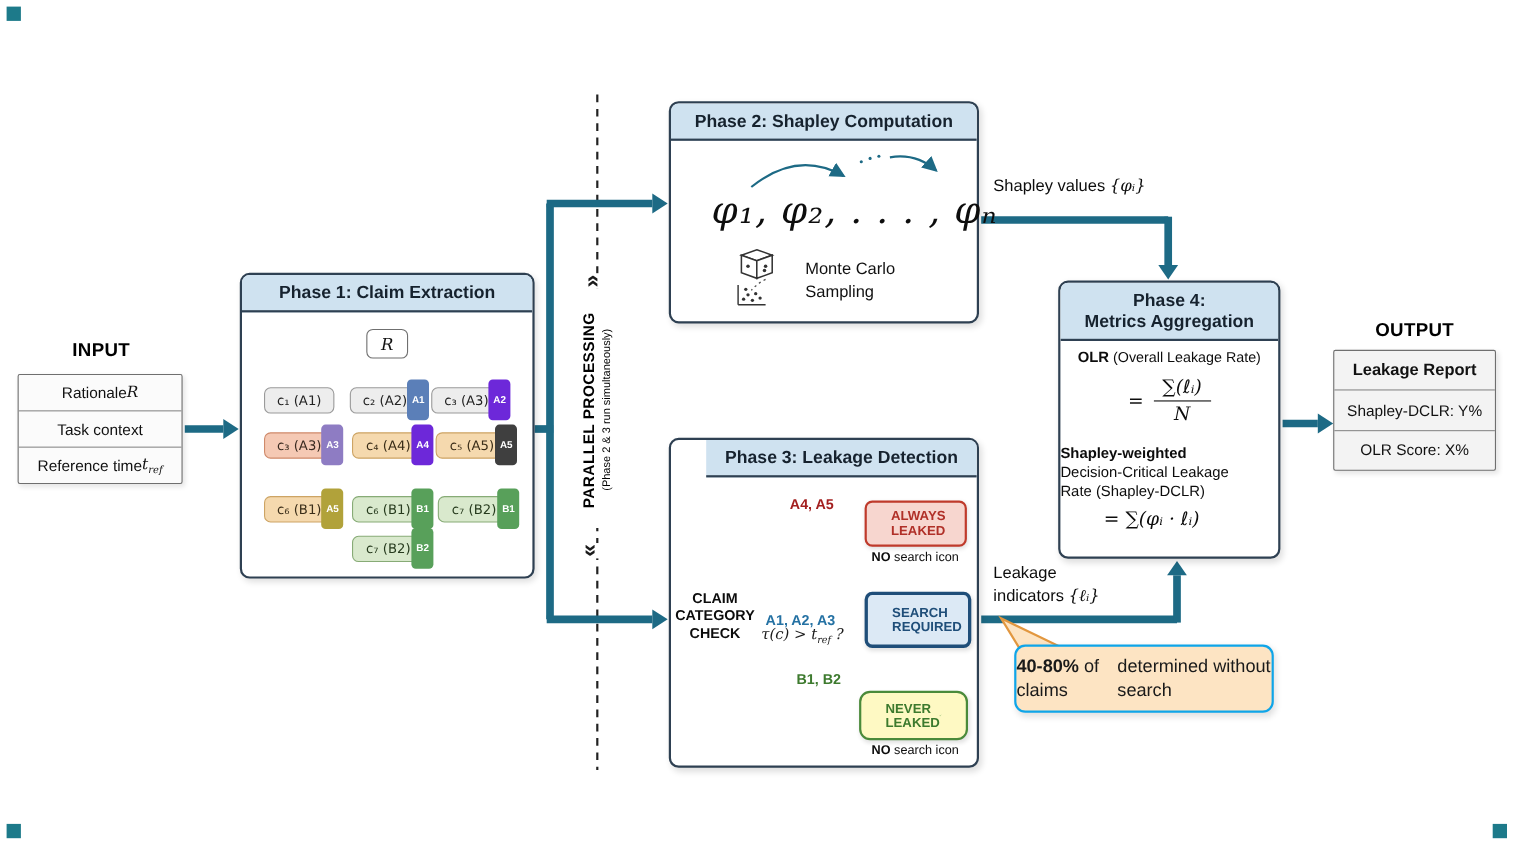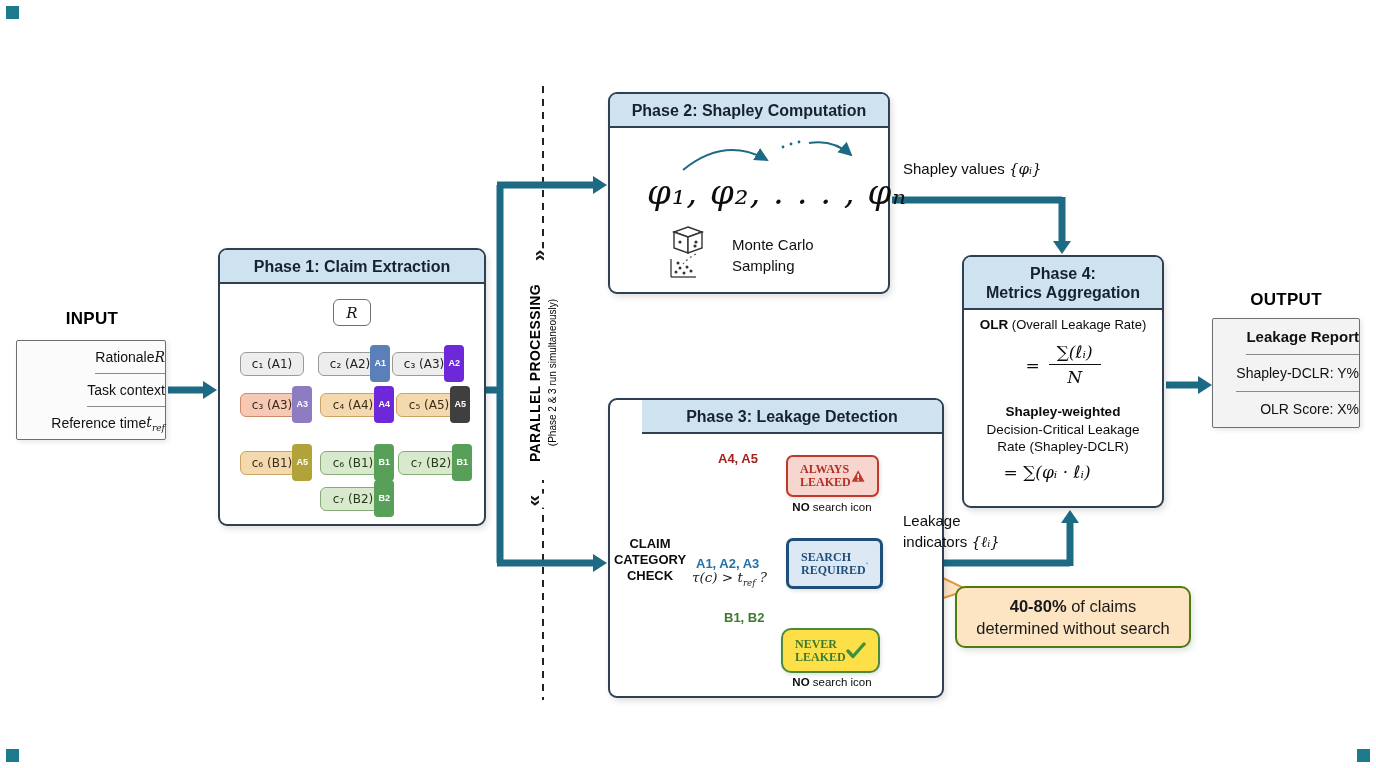--- a/index.html
+++ b/index.html
@@ -5,21 +5,21 @@
   * { margin:0; padding:0; box-sizing:border-box; }
   html,body { background:#fff; }
   #canvas {
     position:relative; width:1376px; height:768px; background:#ffffff;
     font-family:"Liberation Sans", sans-serif; color:#111; overflow:hidden;
   }
   #connector-layer { position:absolute; left:0; top:0; z-index:1; }
   .corner { position:absolute; width:13px; height:13px; background:#1d7a8a; z-index:0; }
 
   .io-label { position:absolute; z-index:2; text-align:center; font-weight:bold; font-size:17px; letter-spacing:.3px; color:#000; }
-  .io-box { position:absolute; z-index:2; background:#fbfbfb; border:1.6px solid #6f6f6f; border-radius:2px; display:flex; flex-direction:column; box-shadow:2px 2px 5px rgba(0,0,0,.10);align-items:flex-end; }
+  .io-box { position:absolute; z-index:2; background:#fbfbfb; border:1.6px solid #6f6f6f; border-radius:2px; display:flex; flex-direction:column; box-shadow:2px 2px 5px rgba(0,0,0,.10); }
   .io-row { flex:1; display:flex; align-items:center; justify-content:center; font-size:14px; border-bottom:1.3px solid #8a8a8a; color:#111; }
   .io-row:last-child { border-bottom:none; }
   .io-row.bold { font-weight:bold; font-size:15px; }
 
   .mvar { font-family:"DejaVu Serif", serif; font-style:italic; }
   .mvar sub { font-size:.65em; }
 
   .phase { position:absolute; z-index:2; background:#fff; border:2px solid #2e4052; border-radius:9px; overflow:hidden; box-shadow:2px 3px 6px rgba(0,0,0,.13); }
   .phase-title { background:#cfe2f0; border-bottom:2px solid #2e4052; text-align:center; font-weight:bold; font-size:16px; color:#16222e; padding:7px 4px 6px 4px; line-height:19px; }
 
@@ -40,37 +40,37 @@
 
   .bigmath { position:absolute; z-index:3; text-align:center; font-family:"DejaVu Serif","DejaVu Sans",serif; font-style:italic; font-size:34px; color:#0d0d0d; letter-spacing:1px; }
   .mc-text { position:absolute; z-index:3; font-size:15px; line-height:21px; color:#111; }
   .icon-abs { position:absolute; z-index:3; }
 
   .check-text { position:absolute; z-index:3; font-weight:bold; font-size:13px; line-height:16px; text-align:center; color:#0c0c0c; }
   .branch-label { position:absolute; z-index:3; font-size:13px; font-weight:bold; }
   .lbl-red{color:#a32020}.lbl-blue{color:#2471a3}.lbl-green{color:#3d7a2e}
   .cond-label { position:absolute; z-index:3; font-size:13.5px; color:#1a1a1a; font-weight:normal; }
 
-  .cat-box { position:absolute; z-index:3; border-radius:7px; display:flex; align-items:center; justify-content:space-between; padding:0 12px; font-weight:800; font-size:12px; line-height:13px; box-shadow:1px 2px 4px rgba(0,0,0,.12);font-family:Liberation Serif, serif; }
+  .cat-box { position:absolute; z-index:3; border-radius:7px; display:flex; align-items:center; justify-content:space-between; padding:0 22px; font-weight:800; font-size:12px; line-height:13px; box-shadow:1px 2px 4px rgba(0,0,0,.12); }
   .cat-always { background:#f7d6cf; border:2.5px solid #bf3a2b; color:#b03028; }
   .cat-search { background:#dce9f5; border:3px solid #1f4e79; color:#1f4e79; }
-  .cat-never  { background:#fde047; border:2.5px solid #4a8a3a; color:#3d7a2e; border-radius:10px; }
+  .cat-never  { background:#fef9c3; border:2.5px solid #4a8a3a; color:#3d7a2e; border-radius:10px; }
   .no-search { position:absolute; z-index:3; font-size:11.5px; color:#0c0c0c; text-align:center; }
 
   .p4-line { position:absolute; z-index:3; text-align:center; font-size:13px; color:#0c0c0c; }
   .p4-line b { font-size:13.5px; }
   .p4-frac { position:absolute; z-index:3; display:flex; align-items:center; justify-content:center; gap:9px; font-family:"DejaVu Serif","DejaVu Sans",serif; font-style:italic; font-size:17px; color:#0c0c0c; }
   .p4-frac .stack { display:inline-flex; flex-direction:column; align-items:center; }
   .p4-frac .num { border-bottom:1.6px solid #111; padding:0 8px 2px 8px; }
   .p4-frac .den { padding-top:2px; }
-  .p4-sw { position:absolute; z-index:3; text-align:center; font-size:13.5px; color:#0c0c0c; }
+  .p4-sw { position:absolute; z-index:3; font-size:13.5px; color:#0c0c0c; }
   .p4-formula { position:absolute; z-index:3; text-align:center; font-family:"DejaVu Serif","DejaVu Sans",serif; font-style:italic; font-size:17px; color:#0c0c0c; }
 
   .edge-label { position:absolute; z-index:3; font-size:15px; color:#0c0c0c; }
-  .callout { position:absolute; z-index:3; background:#fde4c3; border:2px solid #4d7c0f; border-radius:10px; display:flex; flex-direction:column; align-items:center; justify-content:center; font-size:16.5px; line-height:22px; color:#1a1a1a; box-shadow:2px 3px 6px rgba(0,0,0,.12);margin-left:33px; }
+  .callout { position:absolute; z-index:3; background:#fde4c3; border:2px solid #0ea5e9; border-radius:10px; display:flex; flex-direction:row; align-items:center; justify-content:center; font-size:16.5px; line-height:22px; color:#1a1a1a; box-shadow:2px 3px 6px rgba(0,0,0,.12); }
 </style>
 </head>
 <body>
 
 <div id="canvas">
 
   <svg id="connector-layer" width="1376" height="768" viewBox="0 0 1376 768">
     <defs>
       <marker id="mg" markerWidth="8" markerHeight="8" refX="5.5" refY="3" orient="auto">
         <path d="M0 0 L6 3 L0 6 Z" fill="#7a7a7a"></path>
@@ -218,21 +218,21 @@
     <circle cx="18" cy="49" r="1.5" fill="#333"></circle>
       <circle cx="21" cy="43" r="1.5" fill="#333"></circle>
     <circle cx="25" cy="47" r="1.5" fill="#333"></circle>
       <circle cx="12" cy="39" r="1.5" fill="#333"></circle>
   </svg>
   <div class="mc-text" style="left:732px; top:234px; width:120px;">
     <div>Monte Carlo</div>
     <div>Sampling</div>
   </div>
 
-  <div class="phase" style="left:608px; top:398px; width:336px; height:300px;padding-left:32px;">
+  <div class="phase" style="left:608px; top:398px; width:282px; height:300px;padding-left:32px;">
     <div class="phase-title">Phase 3: Leakage Detection</div>
   </div>
   <div class="check-text" style="left:612px; top:536px; width:76px;">
     <div>CLAIM</div>
     <div>CATEGORY</div>
     <div>CHECK</div>
   </div>
 
   <div class="branch-label lbl-red" style="left:718px; top:451px;">A4, A5</div>
   <div class="branch-label lbl-blue" style="left:696px; top:540px;margin-top:16px;">A1, A2, A3</div>

